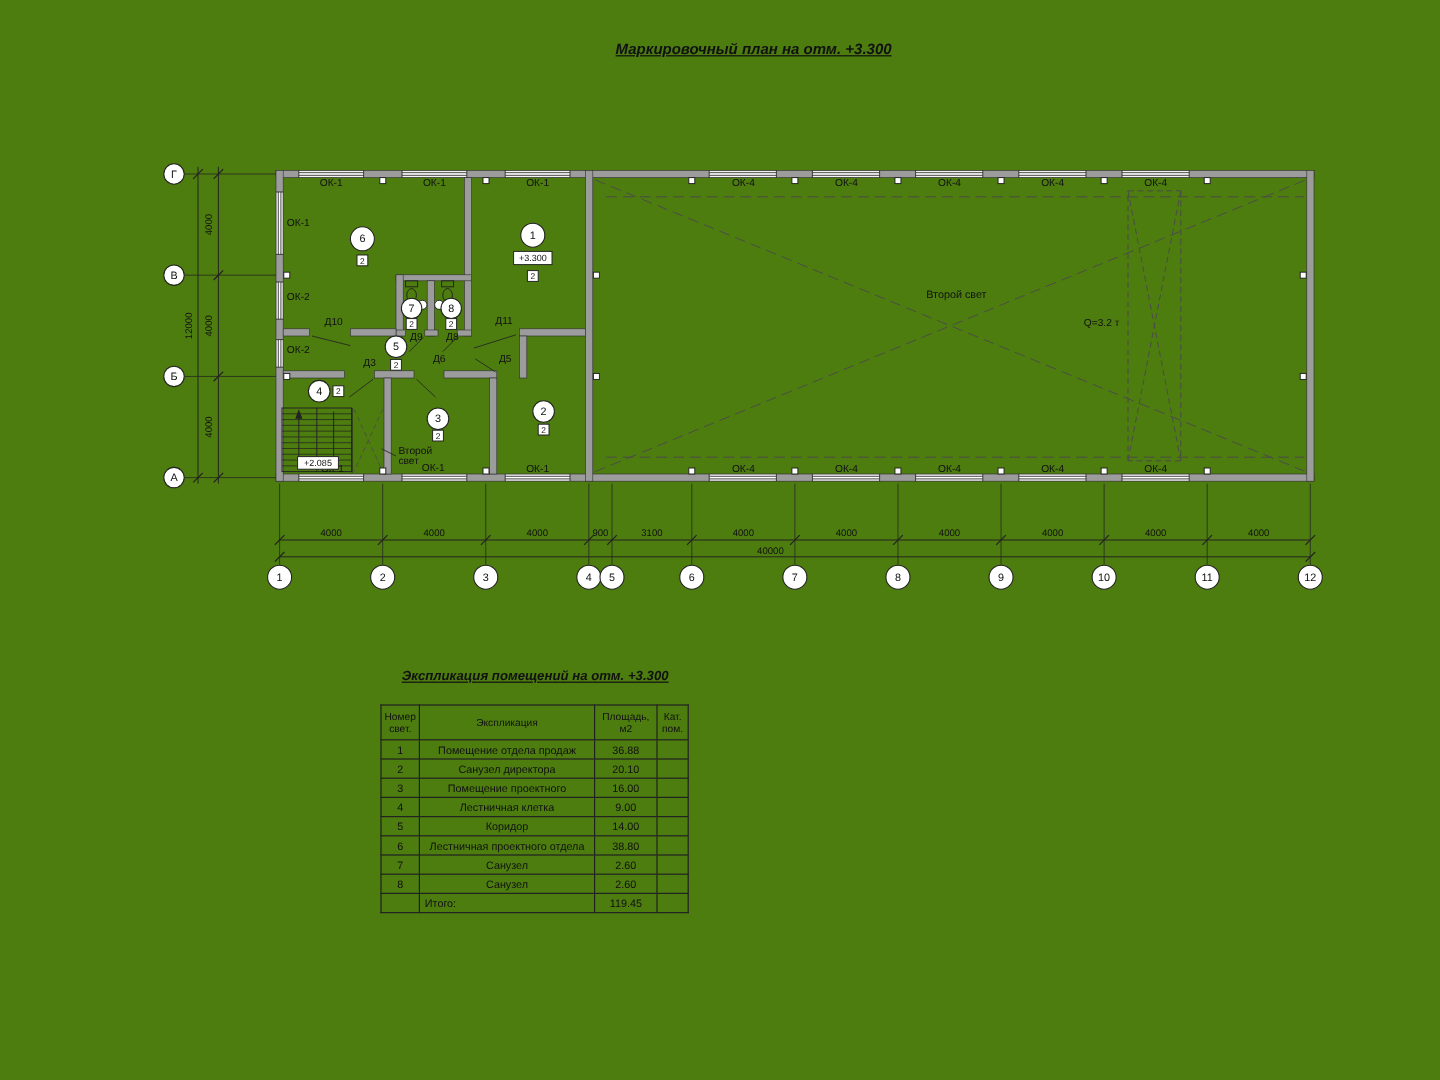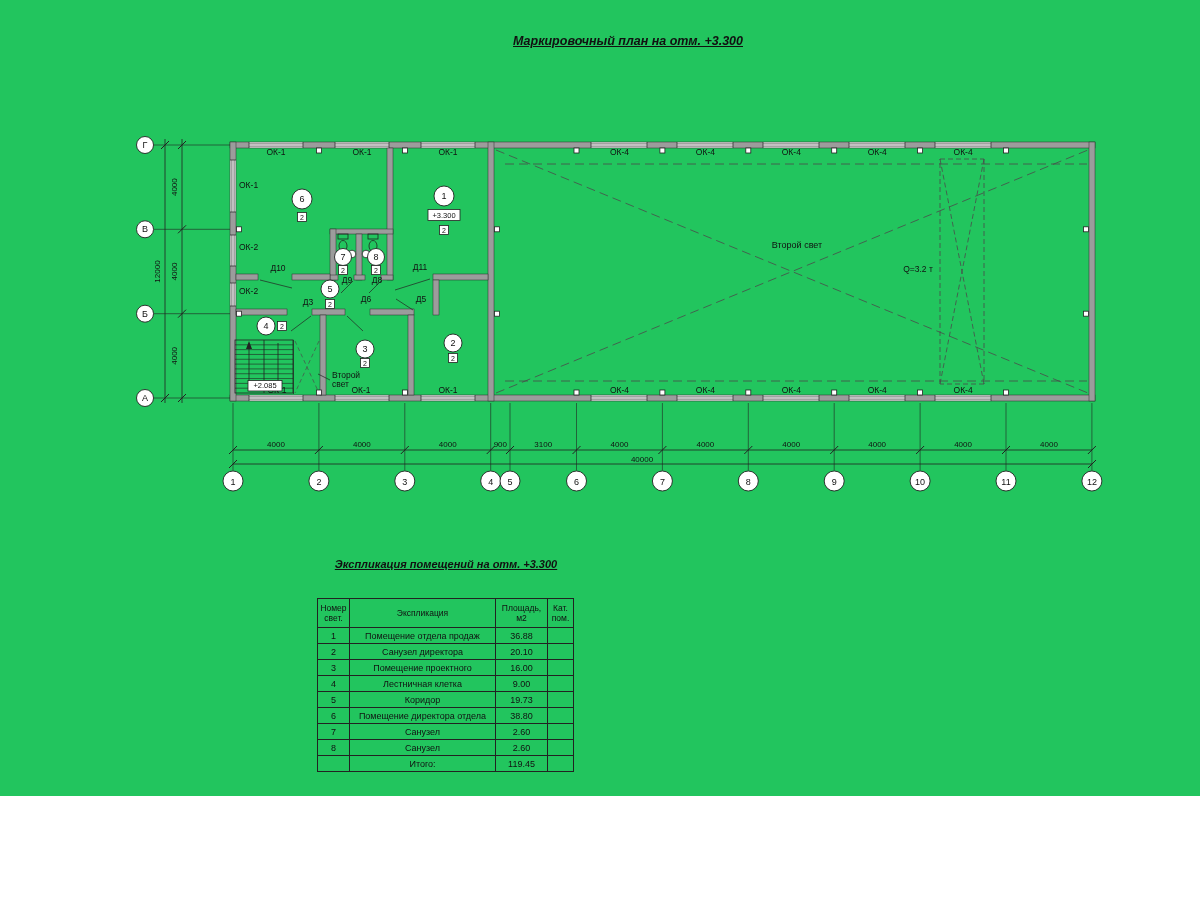--- a/index.html
+++ b/index.html
@@ -1,33 +1,33 @@
 <!DOCTYPE html>
 <html><head>
 <meta charset="utf-8">
 <style>
   html,body{margin:0;padding:0;background:#fff;}
-  .sheet{position:relative;width:1200px;height:796px;background:#22c55e;overflow:hidden;
+  .sheet{position:relative;width:1200px;height:900px;background:#4d7c0f;overflow:hidden;
          font-family:"Liberation Sans","DejaVu Sans",sans-serif;color:#111;}
   .plan-title{position:absolute;top:34px;left:628px;transform:translateX(-50%);
               font-size:12.5px;font-style:italic;font-weight:bold;text-decoration:underline;
               white-space:nowrap;}
   svg.plan{position:absolute;left:0;top:0;}
   svg.plan text{font-family:"Liberation Sans","DejaVu Sans",sans-serif;fill:#111;}
   .expl{position:absolute;left:317px;top:558px;width:258px;}
   .expl-title{text-align:center;font-size:11px;font-style:italic;font-weight:bold;
-              text-decoration:underline;margin-bottom:28px;white-space:nowrap;}
+              text-decoration:underline;margin-bottom:17px;white-space:nowrap;}
   table.expl-table{border-collapse:collapse;table-layout:fixed;width:256px;border:1.6px solid #111;}
   .expl-table th,.expl-table td{border:1px solid #222;overflow:hidden;}
   .expl-table th{font-size:8.5px;font-weight:normal;line-height:1.2;padding:2px 1px;height:24px;
                  text-align:center;vertical-align:middle;}
   .expl-table td{font-size:9px;height:15px;padding:0 4px;text-align:center;vertical-align:middle;
                  white-space:nowrap;}
   .expl-table td.name{text-align:center;}
-  .expl-table td.total-label{text-align:center;font-size:9px;}
+  .expl-table td.total-label{text-align:left;font-size:9px;}
 </style>
 </head>
 <body>
 
 <div class="sheet">
   <div class="plan-title">Маркировочный план на отм. +3.300</div>
 
   <svg id="plan-svg" class="plan" width="1200" height="545" viewBox="0 0 1200 545">
       <line x1="496" y1="150" x2="1088" y2="393" stroke="#4a4a4a" stroke-width="0.8" stroke-dasharray="9 5"></line>
       <line x1="496" y1="393" x2="1088" y2="150" stroke="#4a4a4a" stroke-width="0.8" stroke-dasharray="9 5"></line>
@@ -404,26 +404,26 @@
           </tr>
           <tr>
             <td class="">4</td>
             <td class="name">Лестничная клетка</td>
             <td class="">9.00</td>
             <td class=""></td>
           </tr>
           <tr>
             <td class="">5</td>
             <td class="name">Коридор</td>
-            <td class="">19.73</td>
+            <td class="">14.00</td>
             <td class=""></td>
           </tr>
           <tr>
             <td class="">6</td>
-            <td class="name">Помещение директора отдела</td>
+            <td class="name">Лестничная проектного отдела</td>
             <td class="">38.80</td>
             <td class=""></td>
           </tr>
           <tr>
             <td class="">7</td>
             <td class="name">Санузел</td>
             <td class="">2.60</td>
             <td class=""></td>
           </tr>
           <tr>

